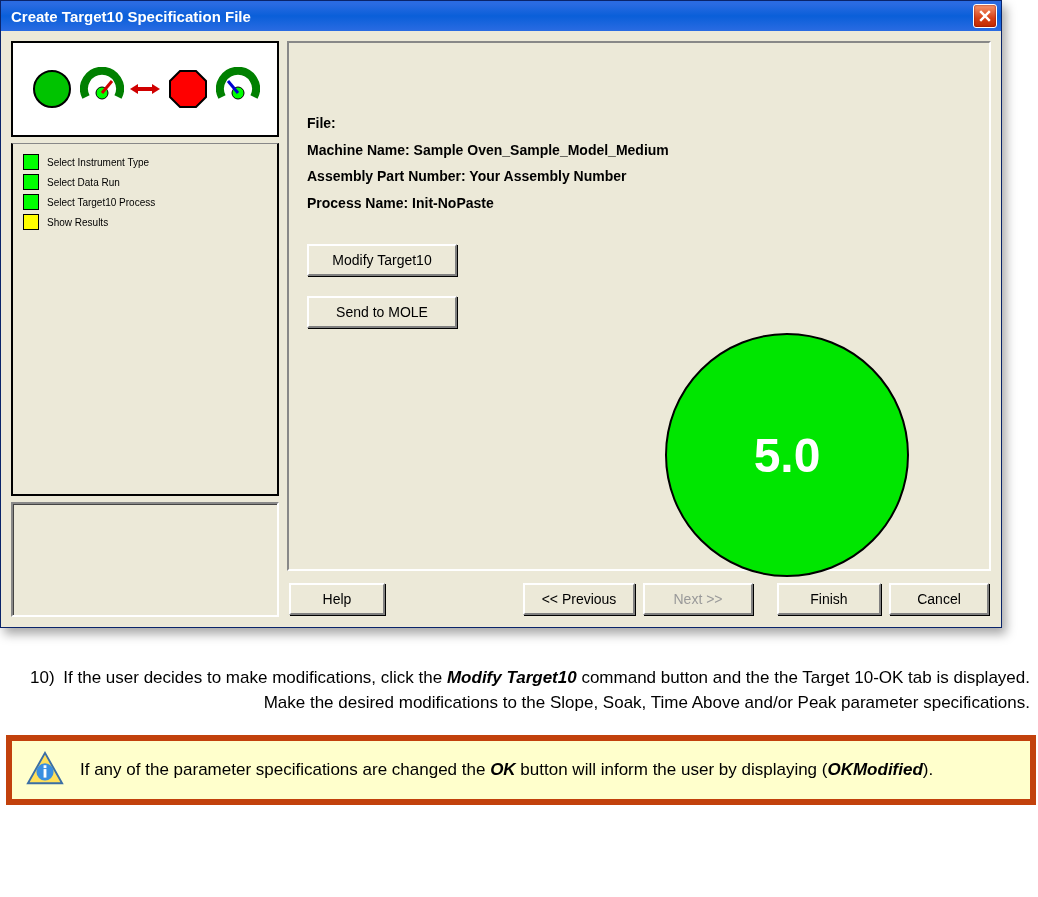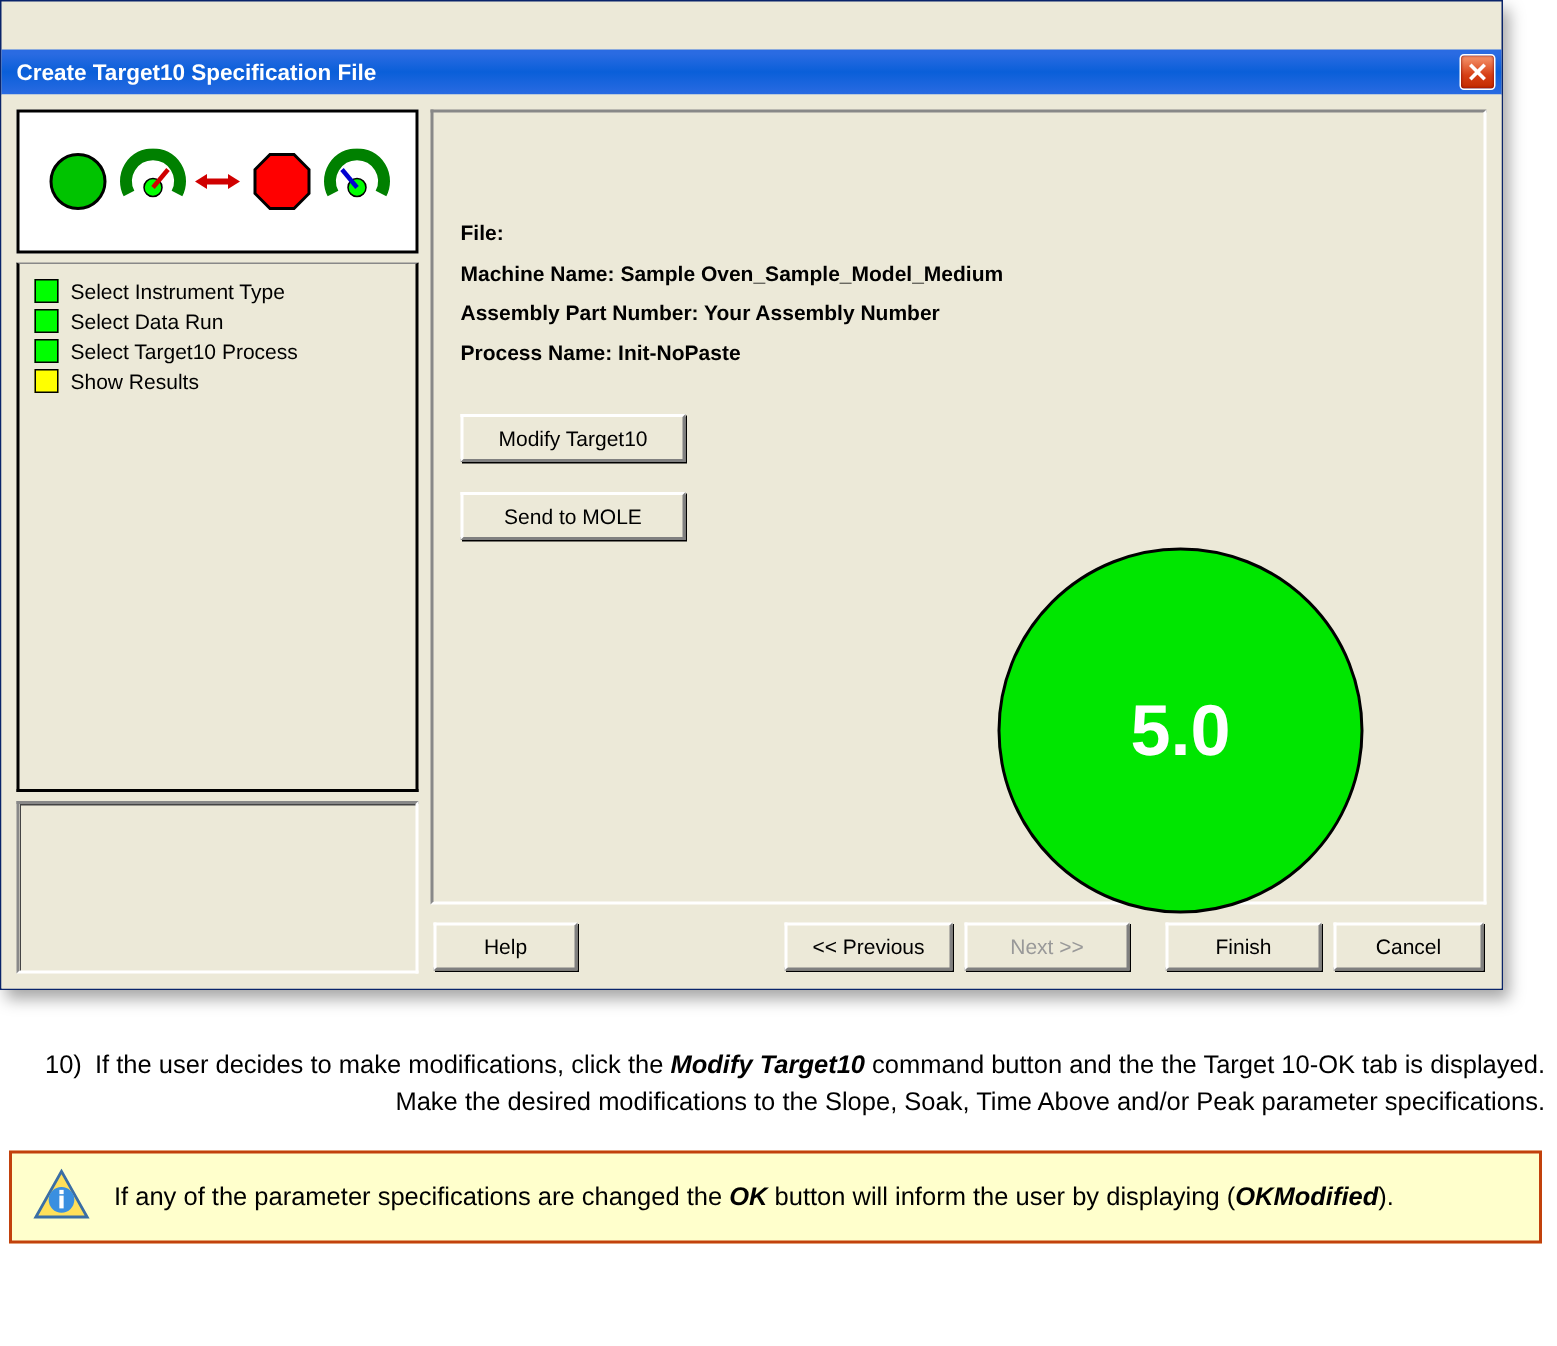--- a/index.html
+++ b/index.html
@@ -19,21 +19,20 @@
   }
   .titlebar {
     background: linear-gradient(to bottom, #2a6be2 0%, #2a6be2 10%, #0a5fd9 50%, #2a6be2 100%);
     height: 30px;
     display: flex;
     align-items: center;
     padding: 0 4px 0 10px;
     color: #fff;
     font-weight: bold;
     font-size: 15px;
-    margin-top: 32px;
   }
   .titlebar .title { flex: 1; }
   .close-btn {
     width: 22px; height: 22px;
     background: linear-gradient(to bottom, #f7986f, #d63f15 60%, #c22a00);
     border: 1px solid #fff;
     border-radius: 3px;
     color: #fff;
     display: flex; align-items: center; justify-content: center;
     font-weight: bold;
@@ -72,21 +71,21 @@
   .step-list {
     padding: 10px;
     background: #ece9d8;
     border: 2px solid #000;
     border-top: 1px solid #888;
     flex: 0 0 auto;
     min-height: 330px;
   }
   .step-list .item {
     display: flex; align-items:center; gap:8px;
-    font-size: 14px;
+    font-size: 10px;
     margin-bottom: 4px;
   }
   .sq { width:14px; height:14px; border:1px solid #000; display:inline-block; }
   .sq.green { background:#00ff00; }
   .sq.yellow { background:#ffff00; }
   .bottom-blank {
     flex:1;
     border: 2px solid;
     border-color: #888 #fff #fff #888;
     background:#ece9d8;
@@ -148,21 +147,21 @@
     padding: 20px 0 10px 30px;
     font-size: 17px;
     line-height:1.45;
     font-family: Arial, sans-serif;
   }
   .doc-text .num { display:table-cell; padding-right:8px; }
   .doc-text .body { display:table-cell;text-align:right; }
   .note-box {
     width: 990px;
     margin: 10px 0 20px 6px;
-    border: 2px solid #c2410c;
+    border: 6px solid #c2410c;
     background: #ffffcc;
     display:flex;
     align-items:center;
     gap: 16px;
     padding: 10px 14px;
     font-size: 17px;
     font-family: Arial, sans-serif;
   }
   .note-icon {
     width: 38px; height: 38px;

